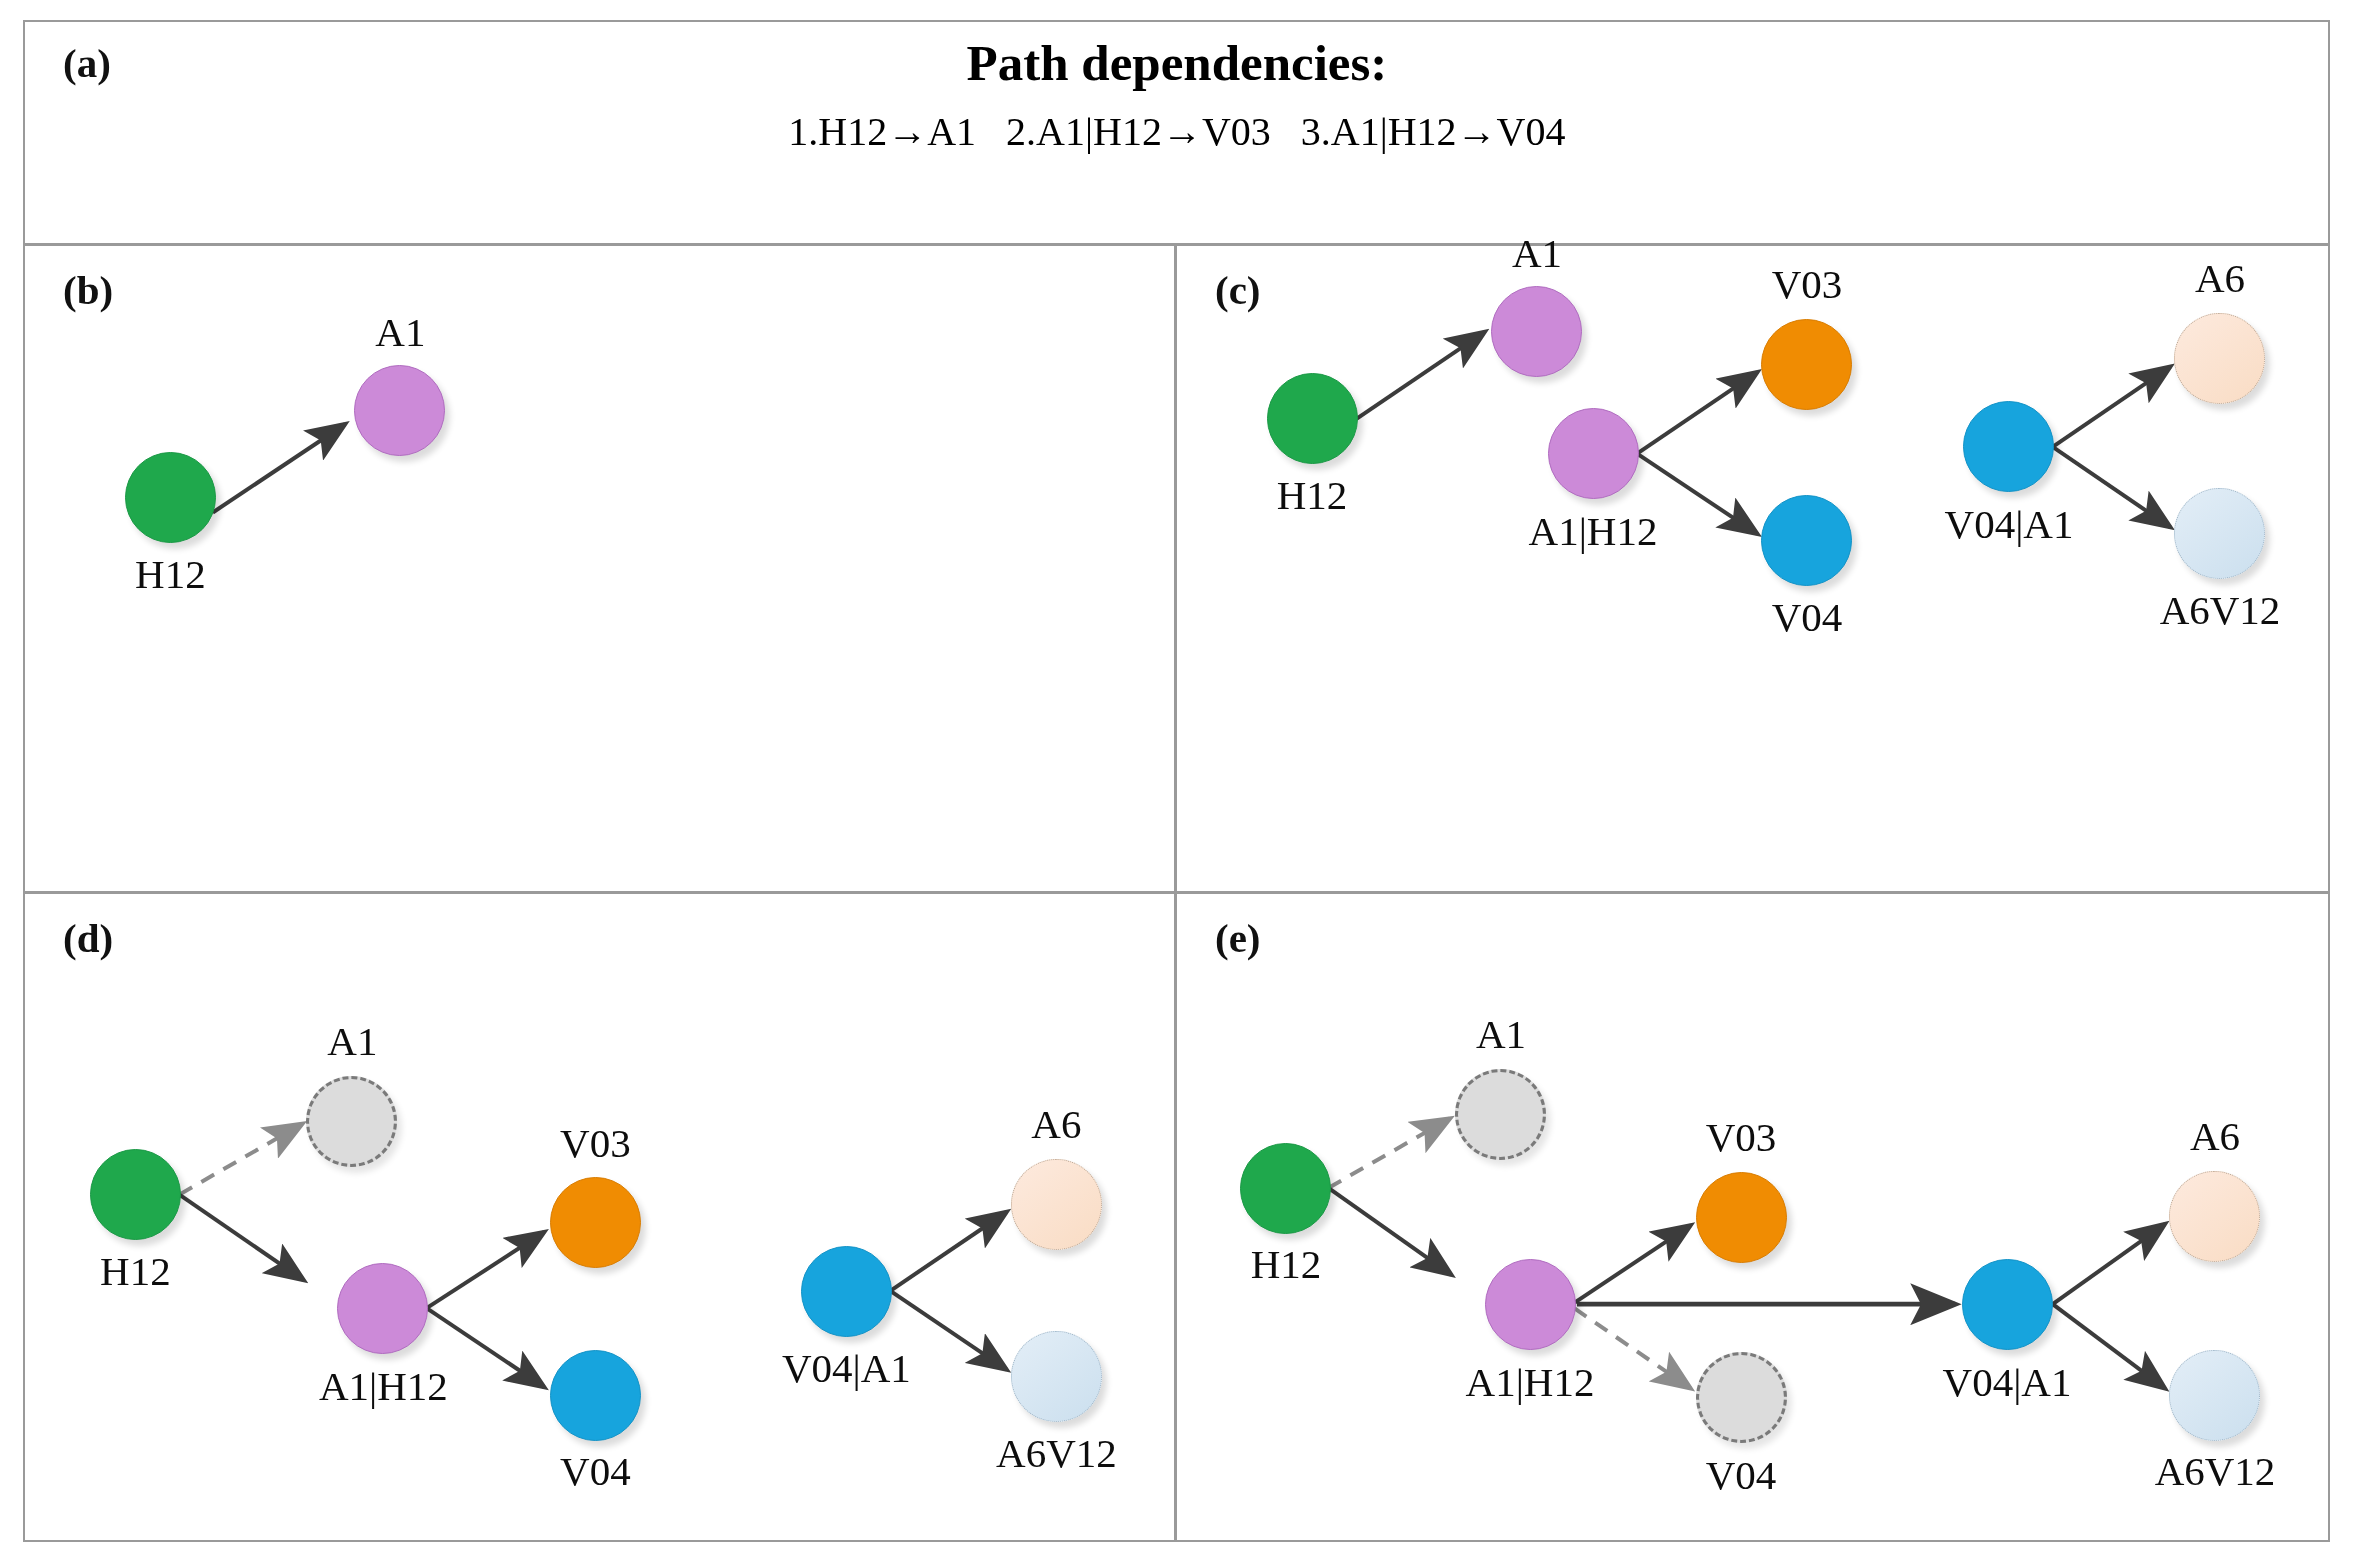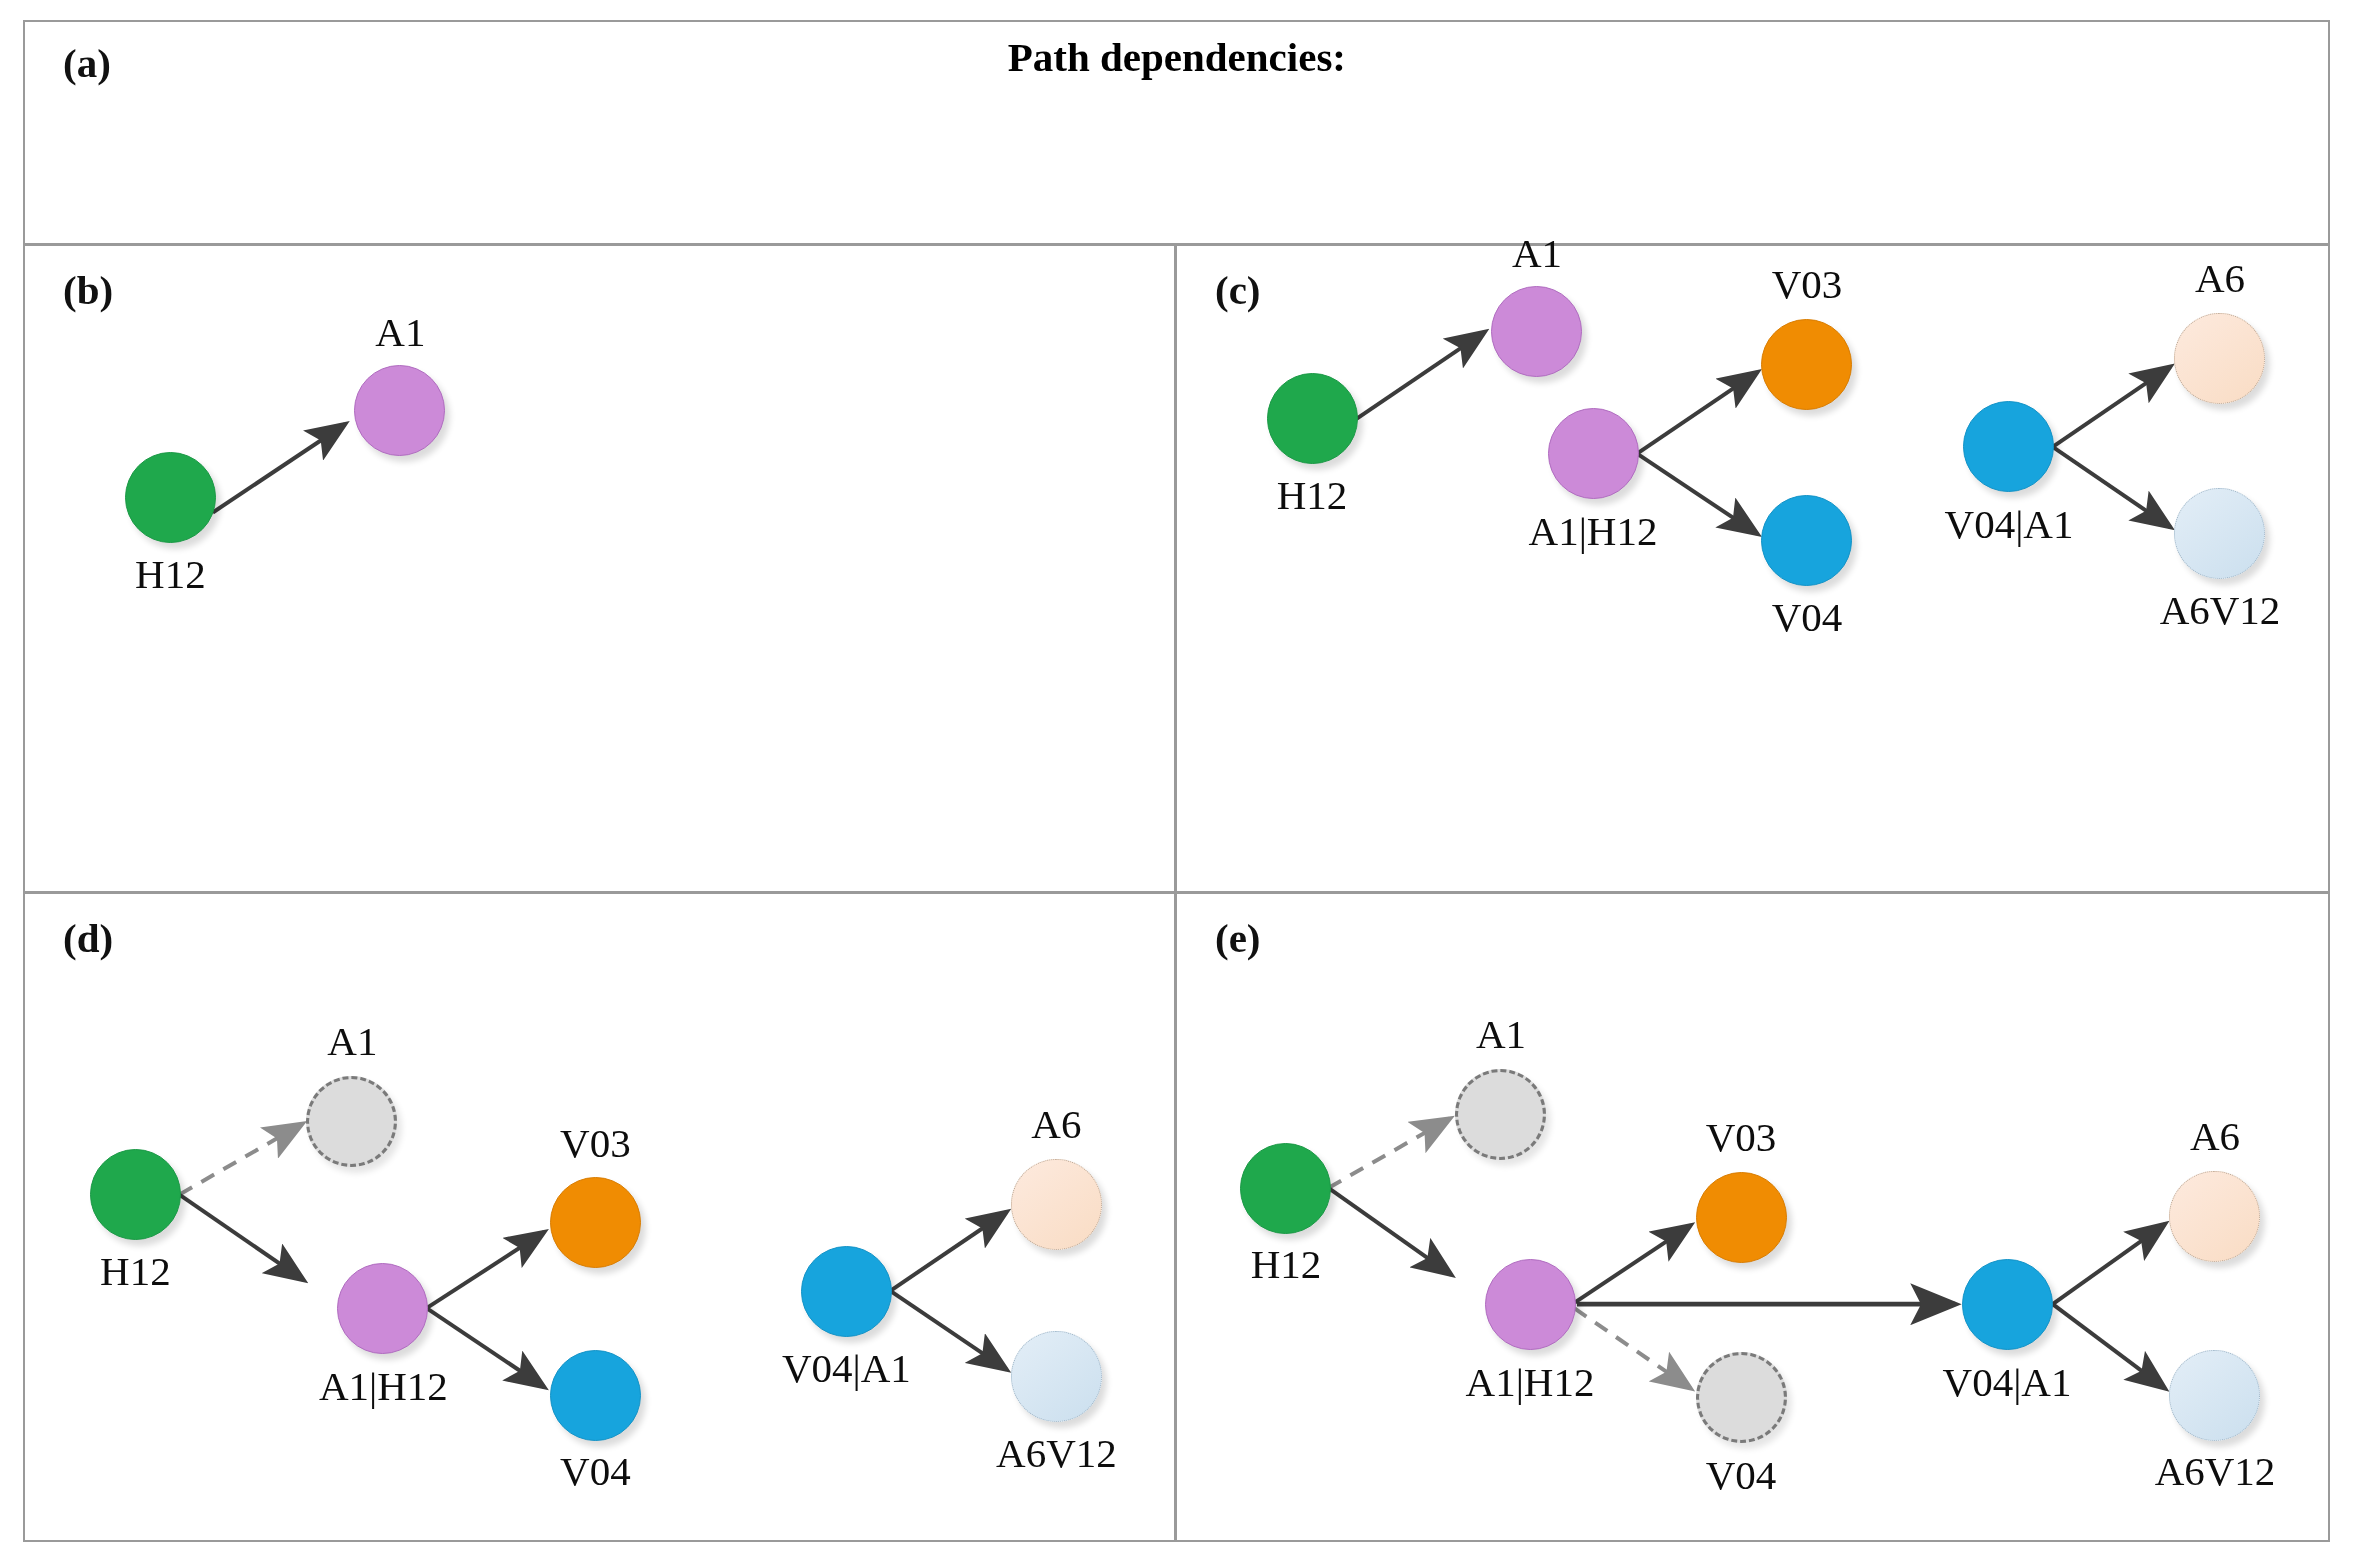--- a/index.html
+++ b/index.html
@@ -37,21 +37,21 @@
     position:absolute;
     left:23.4px;top:20px;
     width:2307px;height:224px;
     display:flex;flex-direction:column;
     align-items:center;justify-content:flex-start;
     padding-top:14.7px;
     box-sizing:border-box;
     pointer-events:none;
   }
   #pa-title{
-    font-weight:bold;font-size:41px;color:#000;
+    font-weight:bold;font-size:51px;color:#000;
     font-family:"Liberation Serif", serif;
     line-height:1.1;
   }
   .pa-line{
     font-size:40px;color:#000;
     font-family:"Liberation Serif", serif;
     line-height:1.25;
     white-space:pre;
   }
 
@@ -95,20 +95,21 @@
 <div id="figure">
   <div id="frame"></div>
 
   <div class="hdiv" style="left:23.4px;top:243px;width:2307px;"></div>
   <div class="hdiv" style="left:23.4px;top:891px;width:2307px;"></div>
   <div class="vdiv" style="left:1174px;top:243px;height:1299px;"></div>
 
   <div class="plabel" style="left:63px;top:39px;">(a)</div>
   <div id="panel-a-text">
     <div id="pa-title">Path dependencies:</div>
+    <div class="pa-line" style="margin-top:16px;">1.H12→A1   2.A1|H12→V03   3.A1|H12→V04</div>
   </div>
 
   <div class="plabel" style="left:63px;top:266px;">(b)</div>
   <div class="panel" id="panel-b" style="left:23.4px;top:245px;width:1150px;height:646px;">
     <svg class="edges" viewBox="0 0 1721 966" preserveAspectRatio="none">
       <defs>
         <marker id="arrS_b" markerWidth="11" markerHeight="9" refX="9.6" refY="4.5" orient="auto">
           <path d="M0,0 L11,4.5 L0,9 L2.3,4.5 z" fill="#3c3c3c"></path>
         </marker>
       </defs>

